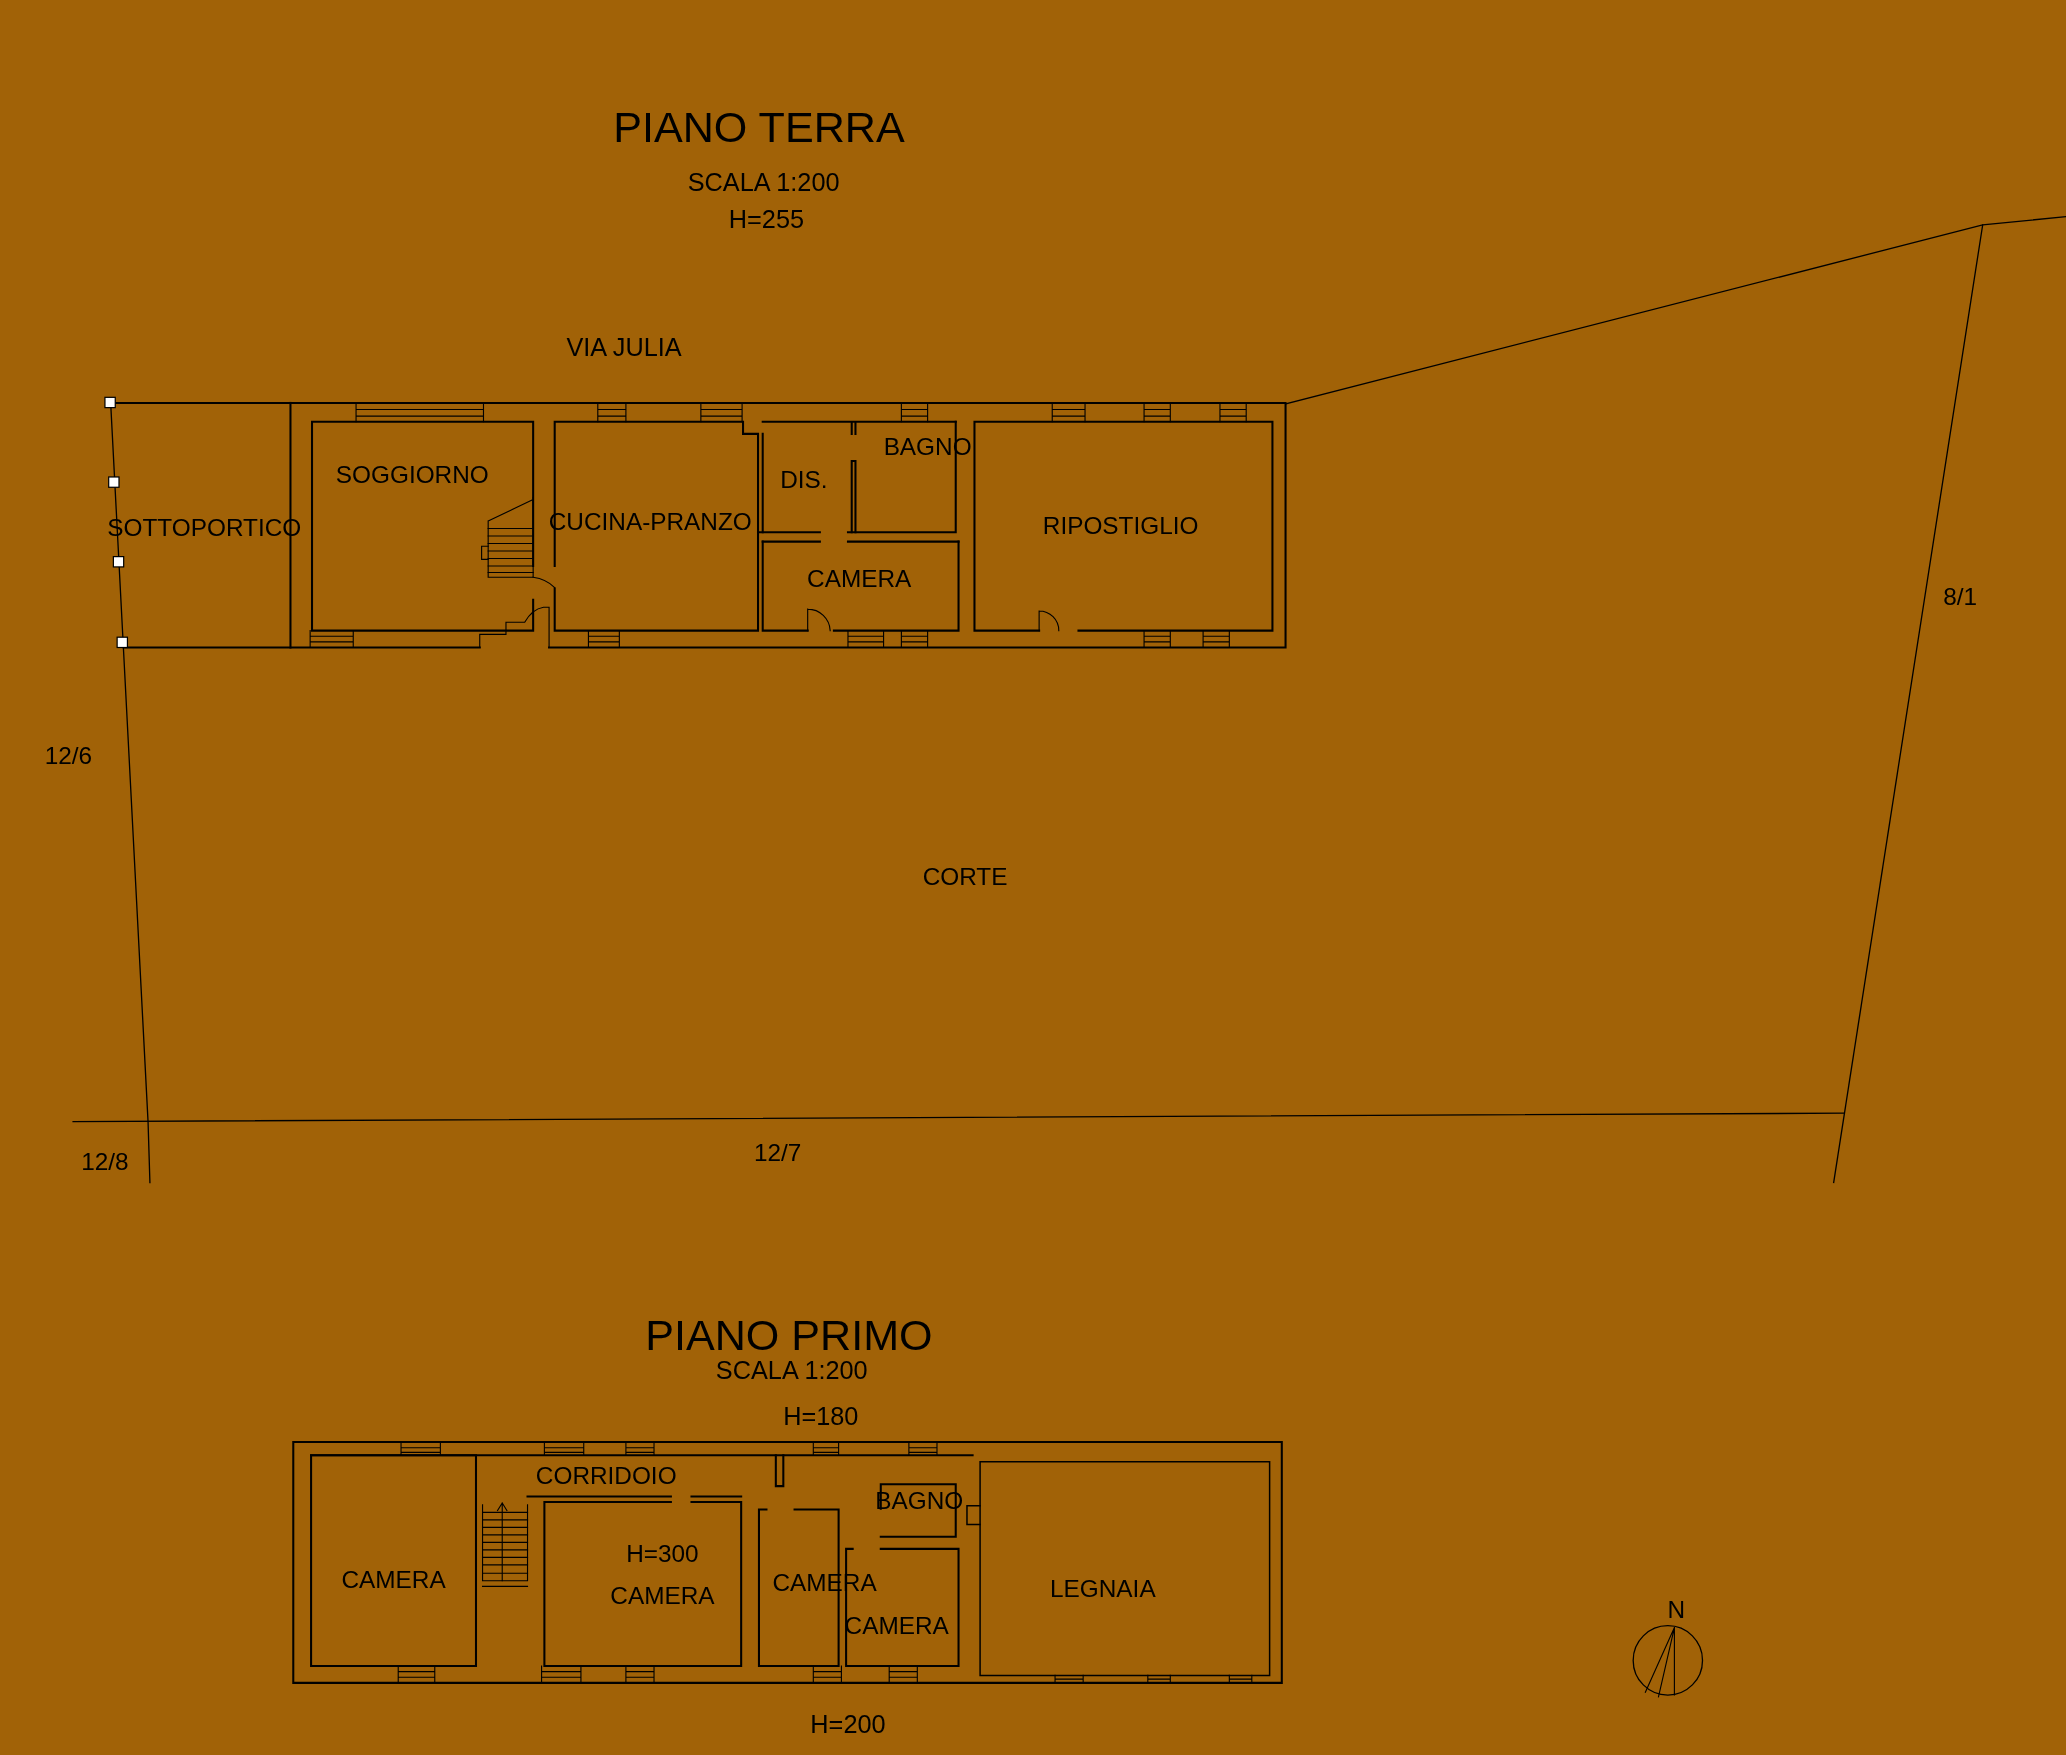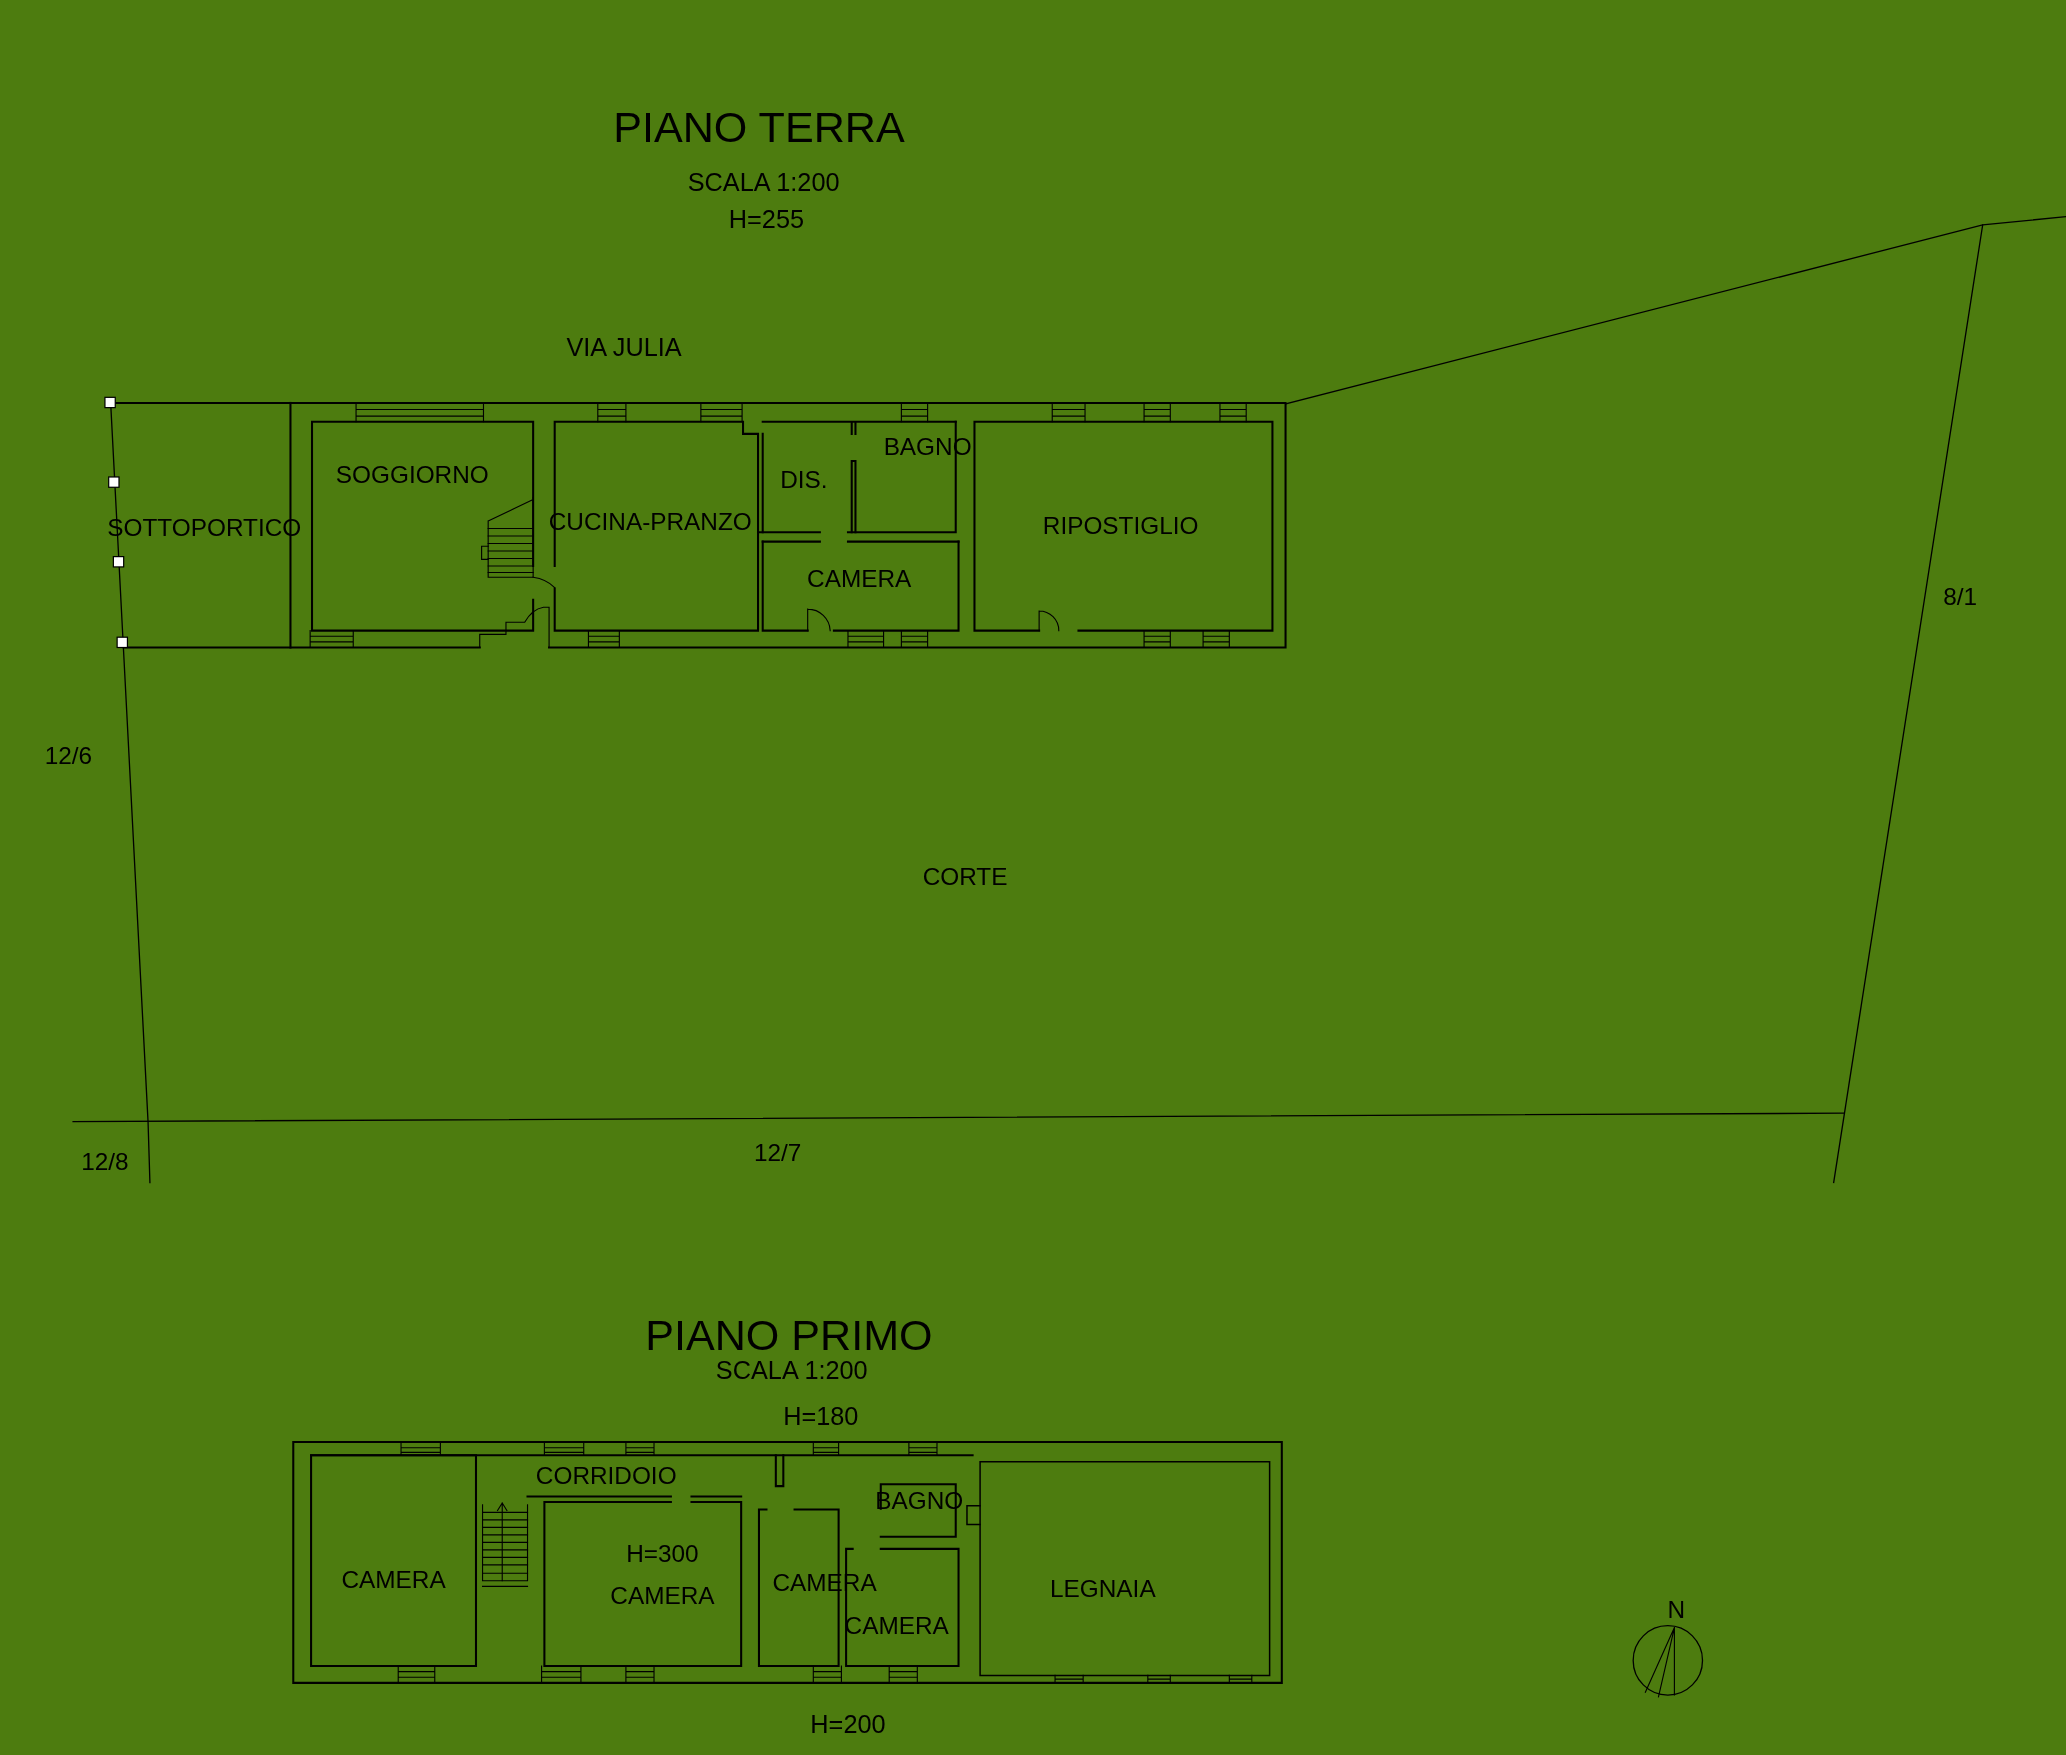--- a/index.html
+++ b/index.html
@@ -1,20 +1,20 @@
 <!DOCTYPE html>
 <html style="font-size:15px"><head>
 <meta charset="utf-8">
 <style>
   html, body { margin: 0; padding: 0; background: #ffffff; }
   .sheet {
     position: relative;
     width: 2067px;
     height: 1756px;
-    background: #4d7c0f;
+    background: #a16207;
     font-family: "Liberation Sans", sans-serif;
   }
   svg { display: block; }
   .wall      { stroke: #000; stroke-width: 2.2; fill: none; stroke-linecap: square; }
   .thinwall  { stroke: #000; stroke-width: 1.6; fill: none; stroke-linecap: square; }
   .boundary  { stroke: #000; stroke-width: 1.4; fill: none; stroke-linecap: square; }
   .detail    { stroke: #000; stroke-width: 1.2; fill: none; stroke-linecap: square; }
   .pillar    { stroke: #000; stroke-width: 1.3; fill: #ffffff; }
   text { fill: #000; font-family: "Liberation Sans", sans-serif; }
   .t-title { font-size: 46px; }

